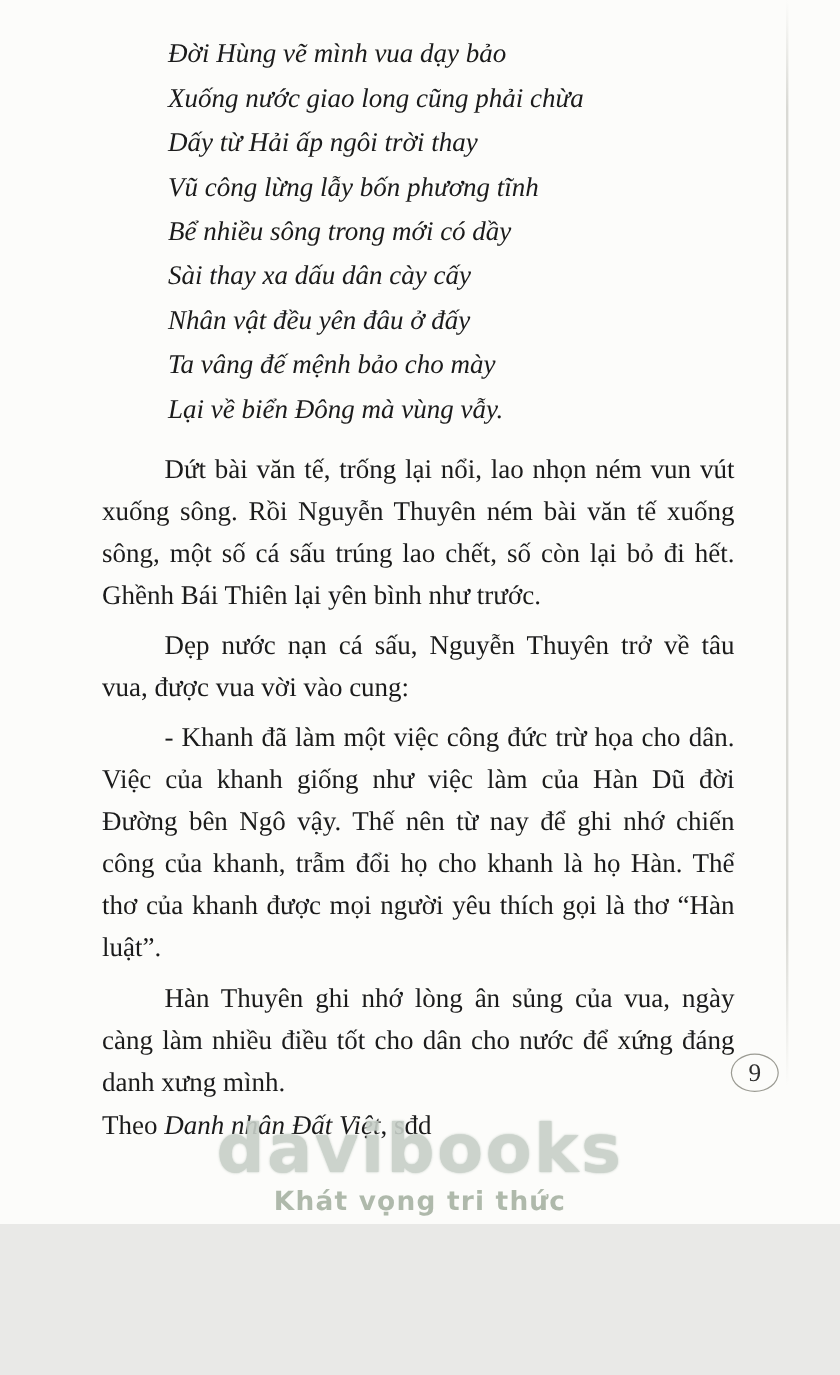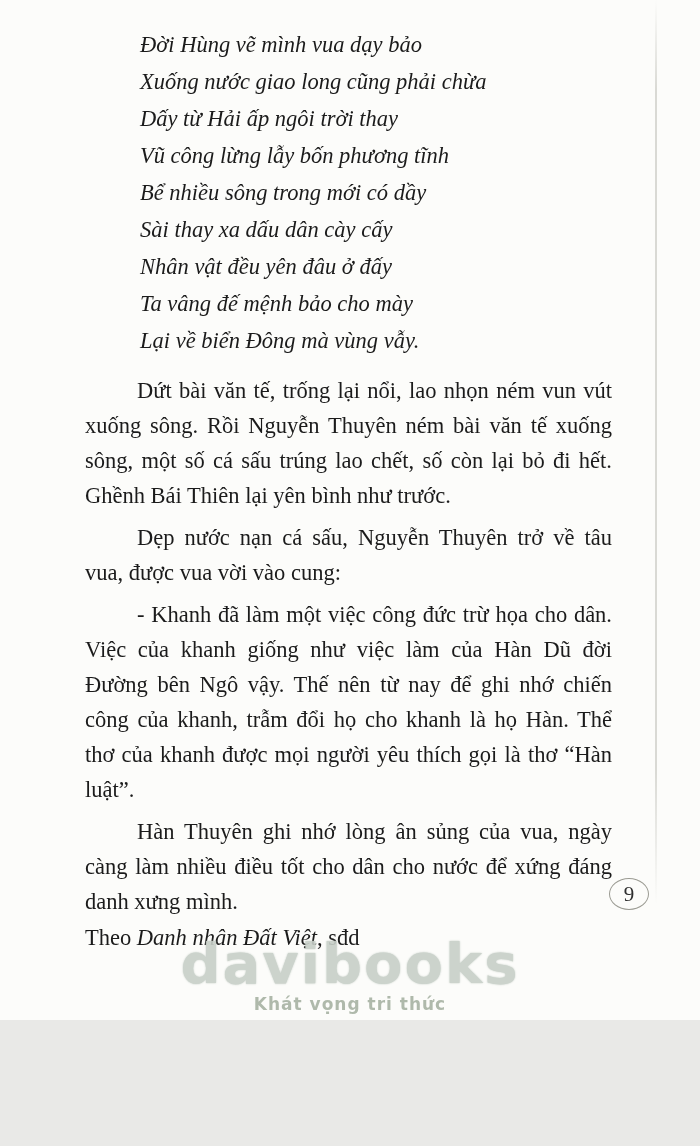--- a/index.html
+++ b/index.html
@@ -71,21 +71,21 @@
     font-size: 56px;
     font-weight: bold;
     line-height: 1.0;
     letter-spacing: 2px;
     color: #c7cfc8;
     text-shadow: 0 0 2px #b3beb4;
     opacity: 0.9;
   }
   .wm-slogan {
     margin-top: 2px;
-    font-size: 17px;
+    font-size: 22px;
     font-weight: bold;
     letter-spacing: 1px;
     color: #a2ae9e;
     opacity: 0.85;
   }
 </style>
 </head>
 <body>
 
 <div class="page">

